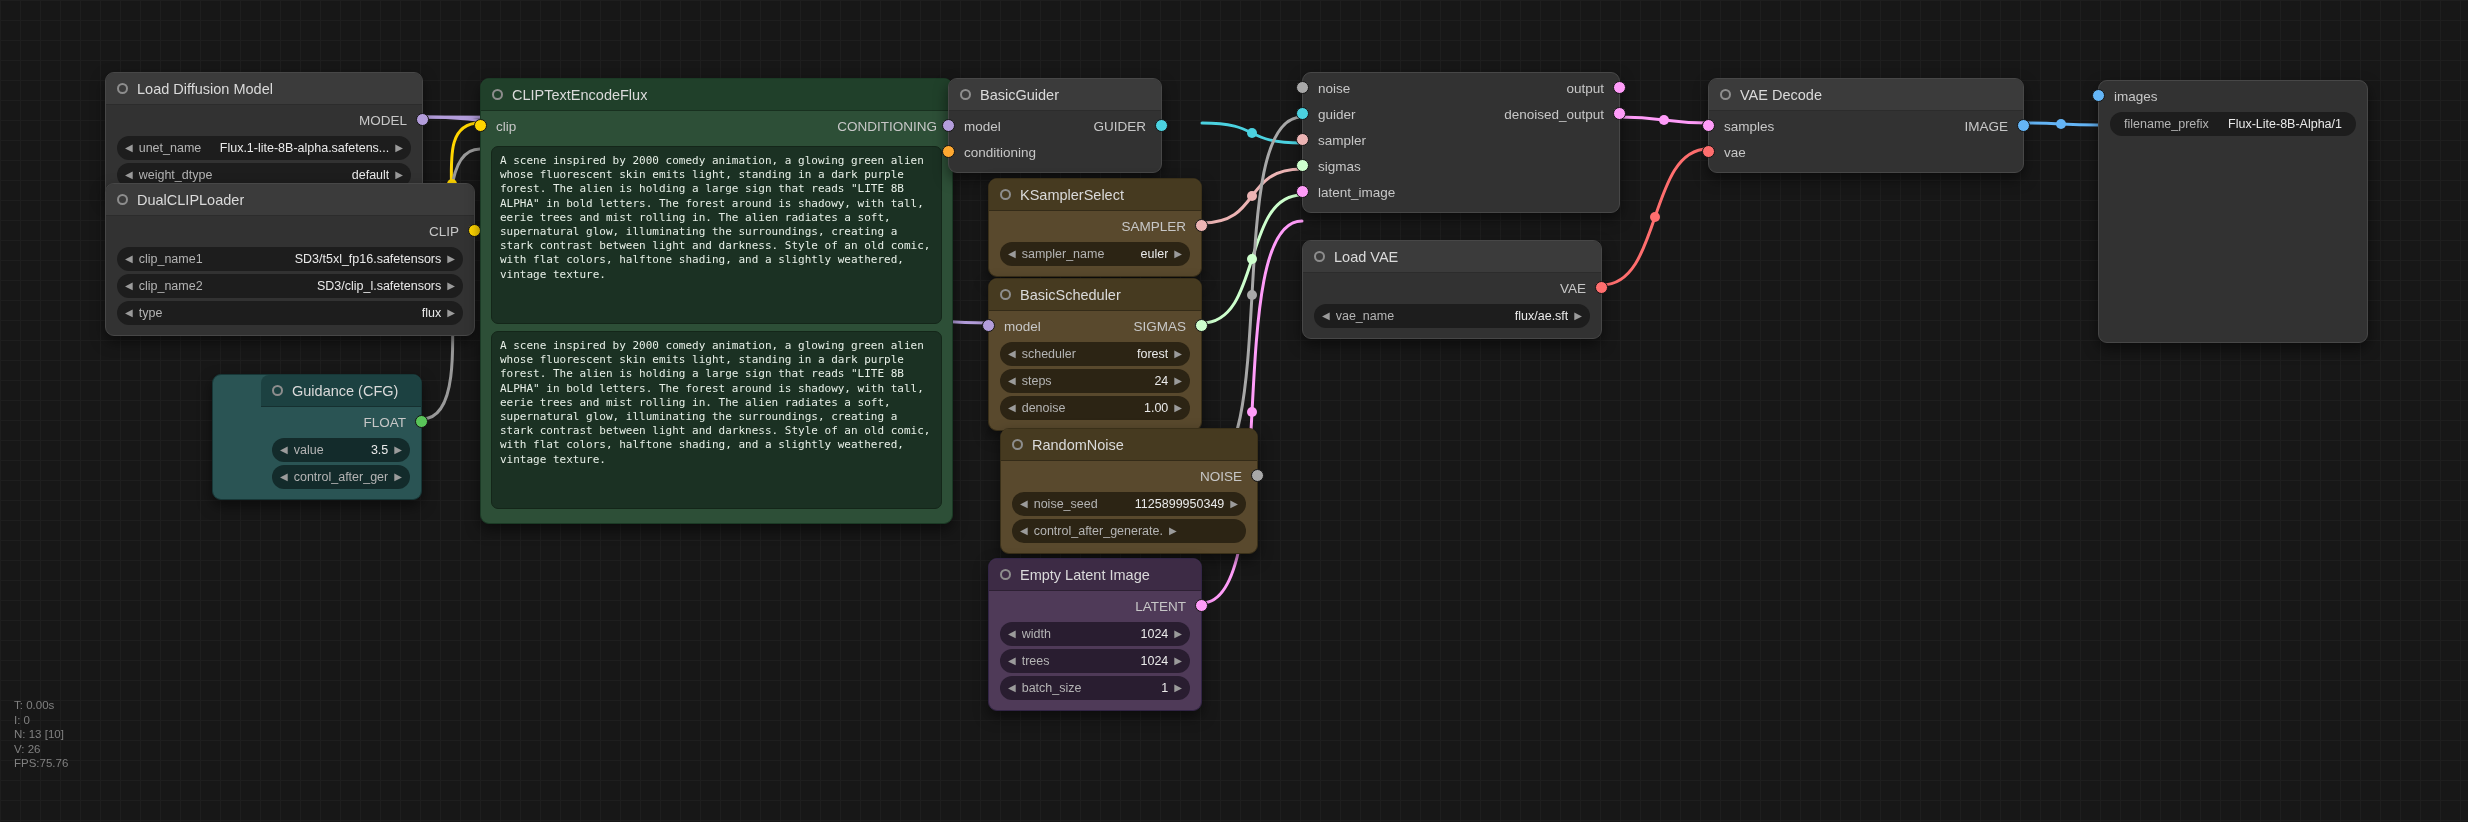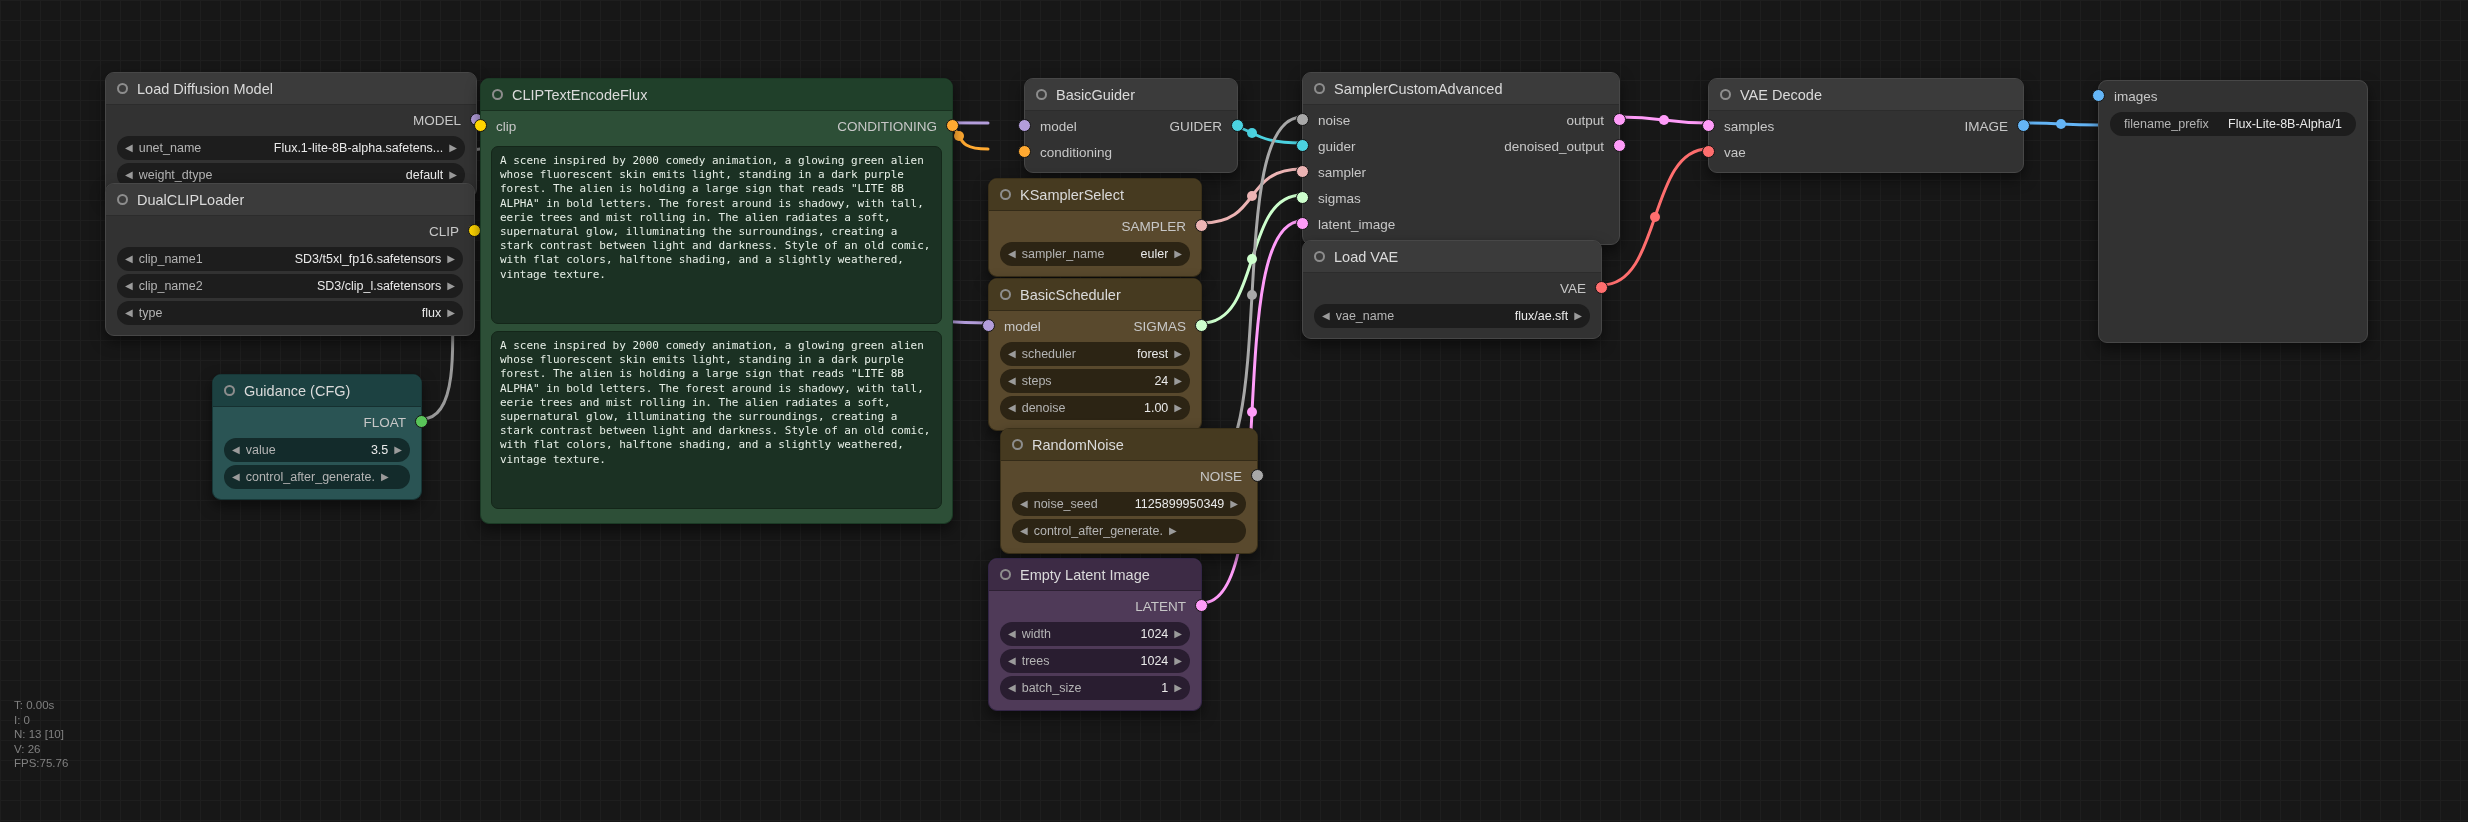--- a/index.html
+++ b/index.html
@@ -22,21 +22,21 @@
 
   .node {
     position:absolute; z-index:2;
     --title:#3b3b3b; --body:#323232; --pill:#1d1d1d;
     background: var(--body);
     border:1px solid #474747;
     border-radius:9px;
     box-shadow: 0 6px 14px rgba(0,0,0,.5);
   }
   .n-green  { --title:#20402a; --body:#2d4f37; --pill:#16301f; border-color:#1b3a25; }
-  .n-teal   { --title:#1c4141; --body:#2a5454; --pill:#132b2b; border-color:#173737; }
+  .n-teal   { --title:#1c4141; --body:#2a5454; --pill:#132b2b; border-color:#173737;padding-left:48px; }
   .n-olive  { --title:#463a20; --body:#59492d; --pill:#2c2414; border-color:#3a3019; }
   .n-purple { --title:#3d2b45; --body:#4f3a58; --pill:#291d30; border-color:#332546; }
 
   .titlebar {
     display:flex; align-items:center; gap:9px;
     height:32px; padding:0 11px;
     background:var(--title);
     border-radius:8px 8px 0 0;
     border-bottom:1px solid rgba(0,0,0,.25);
   }
@@ -109,21 +109,21 @@
   <circle cx="1252" cy="133" r="5" fill="#4BD2E0"></circle>
   <circle cx="1252" cy="196" r="5" fill="#ECB4B4"></circle>
   <circle cx="1252" cy="259" r="5" fill="#CDFFCD"></circle>
   <circle cx="1252" cy="295" r="5" fill="#A8A8A8"></circle>
   <circle cx="1252" cy="412" r="5" fill="#FF9CF9"></circle>
   <circle cx="1664" cy="120" r="5" fill="#FF9CF9"></circle>
   <circle cx="1655" cy="217" r="5" fill="#FF6E6E"></circle>
   <circle cx="2061" cy="124" r="5" fill="#64B5F6"></circle>
 </svg>
 
-<div class="node" style="left:105px;top:72px;width:372px">
+<div class="node" style="left:105px;top:72px;width:318px">
   <div class="titlebar">
     <span class="cdot"></span>
     <span class="tlabel">Load Diffusion Model</span>
   </div>
   <div class="nbody">
     <div class="row">
       <span class="right">MODEL</span>
       <span class="port out" style="background: rgb(179, 157, 219);"></span>
     </div>
     <div class="widget">
@@ -206,21 +206,21 @@
       <span class="port in" style="background: rgb(255, 213, 0);"></span>
       <span class="left">clip</span>
       <span class="right">CONDITIONING</span>
       <span class="port out" style="background: rgb(255, 169, 49);"></span>
     </div>
     <div class="prompt">A scene inspired by 2000 comedy animation, a glowing green alien whose fluorescent skin emits light, standing in a dark purple forest. The alien is holding a large sign that reads "LITE 8B ALPHA" in bold letters. The forest around is shadowy, with tall, eerie trees and mist rolling in. The alien radiates a soft, supernatural glow, illuminating the surroundings, creating a stark contrast between light and darkness. Style of an old comic, with flat colors, halftone shading, and a slightly weathered, vintage texture.</div>
     <div class="prompt">A scene inspired by 2000 comedy animation, a glowing green alien whose fluorescent skin emits light, standing in a dark purple forest. The alien is holding a large sign that reads "LITE 8B ALPHA" in bold letters. The forest around is shadowy, with tall, eerie trees and mist rolling in. The alien radiates a soft, supernatural glow, illuminating the surroundings, creating a stark contrast between light and darkness. Style of an old comic, with flat colors, halftone shading, and a slightly weathered, vintage texture.</div>
   </div>
 </div>
 
-<div class="node" style="left:1024px;top:78px;width:214px">
+<div class="node" style="left:948px;top:78px;width:214px">
   <div class="titlebar">
     <span class="cdot"></span>
     <span class="tlabel">BasicGuider</span>
   </div>
   <div class="nbody">
     <div class="row">
       <span class="port in" style="background: rgb(179, 157, 219);"></span>
       <span class="left">model</span>
       <span class="right">GUIDER</span>
       <span class="port out" style="background: rgb(75, 210, 224);"></span>
@@ -333,24 +333,20 @@
     <div class="widget">
       <span class="arrow">◀</span>
       <span class="wlabel">batch_size</span>
       <span class="wvalue">1</span>
       <span class="arrow">▶</span>
     </div>
   </div>
 </div>
 
 <div class="node" style="left:1302px;top:72px;width:318px">
-  <div class="titlebar">
-    <span class="cdot"></span>
-    <span class="tlabel">SamplerCustomAdvanced</span>
-  </div>
   <div class="nbody">
     <div class="row">
       <span class="port in" style="background: rgb(168, 168, 168);"></span>
       <span class="left">noise</span>
       <span class="right">output</span>
       <span class="port out" style="background: rgb(255, 156, 249);"></span>
     </div>
     <div class="row">
       <span class="port in" style="background: rgb(75, 210, 224);"></span>
       <span class="left">guider</span>

